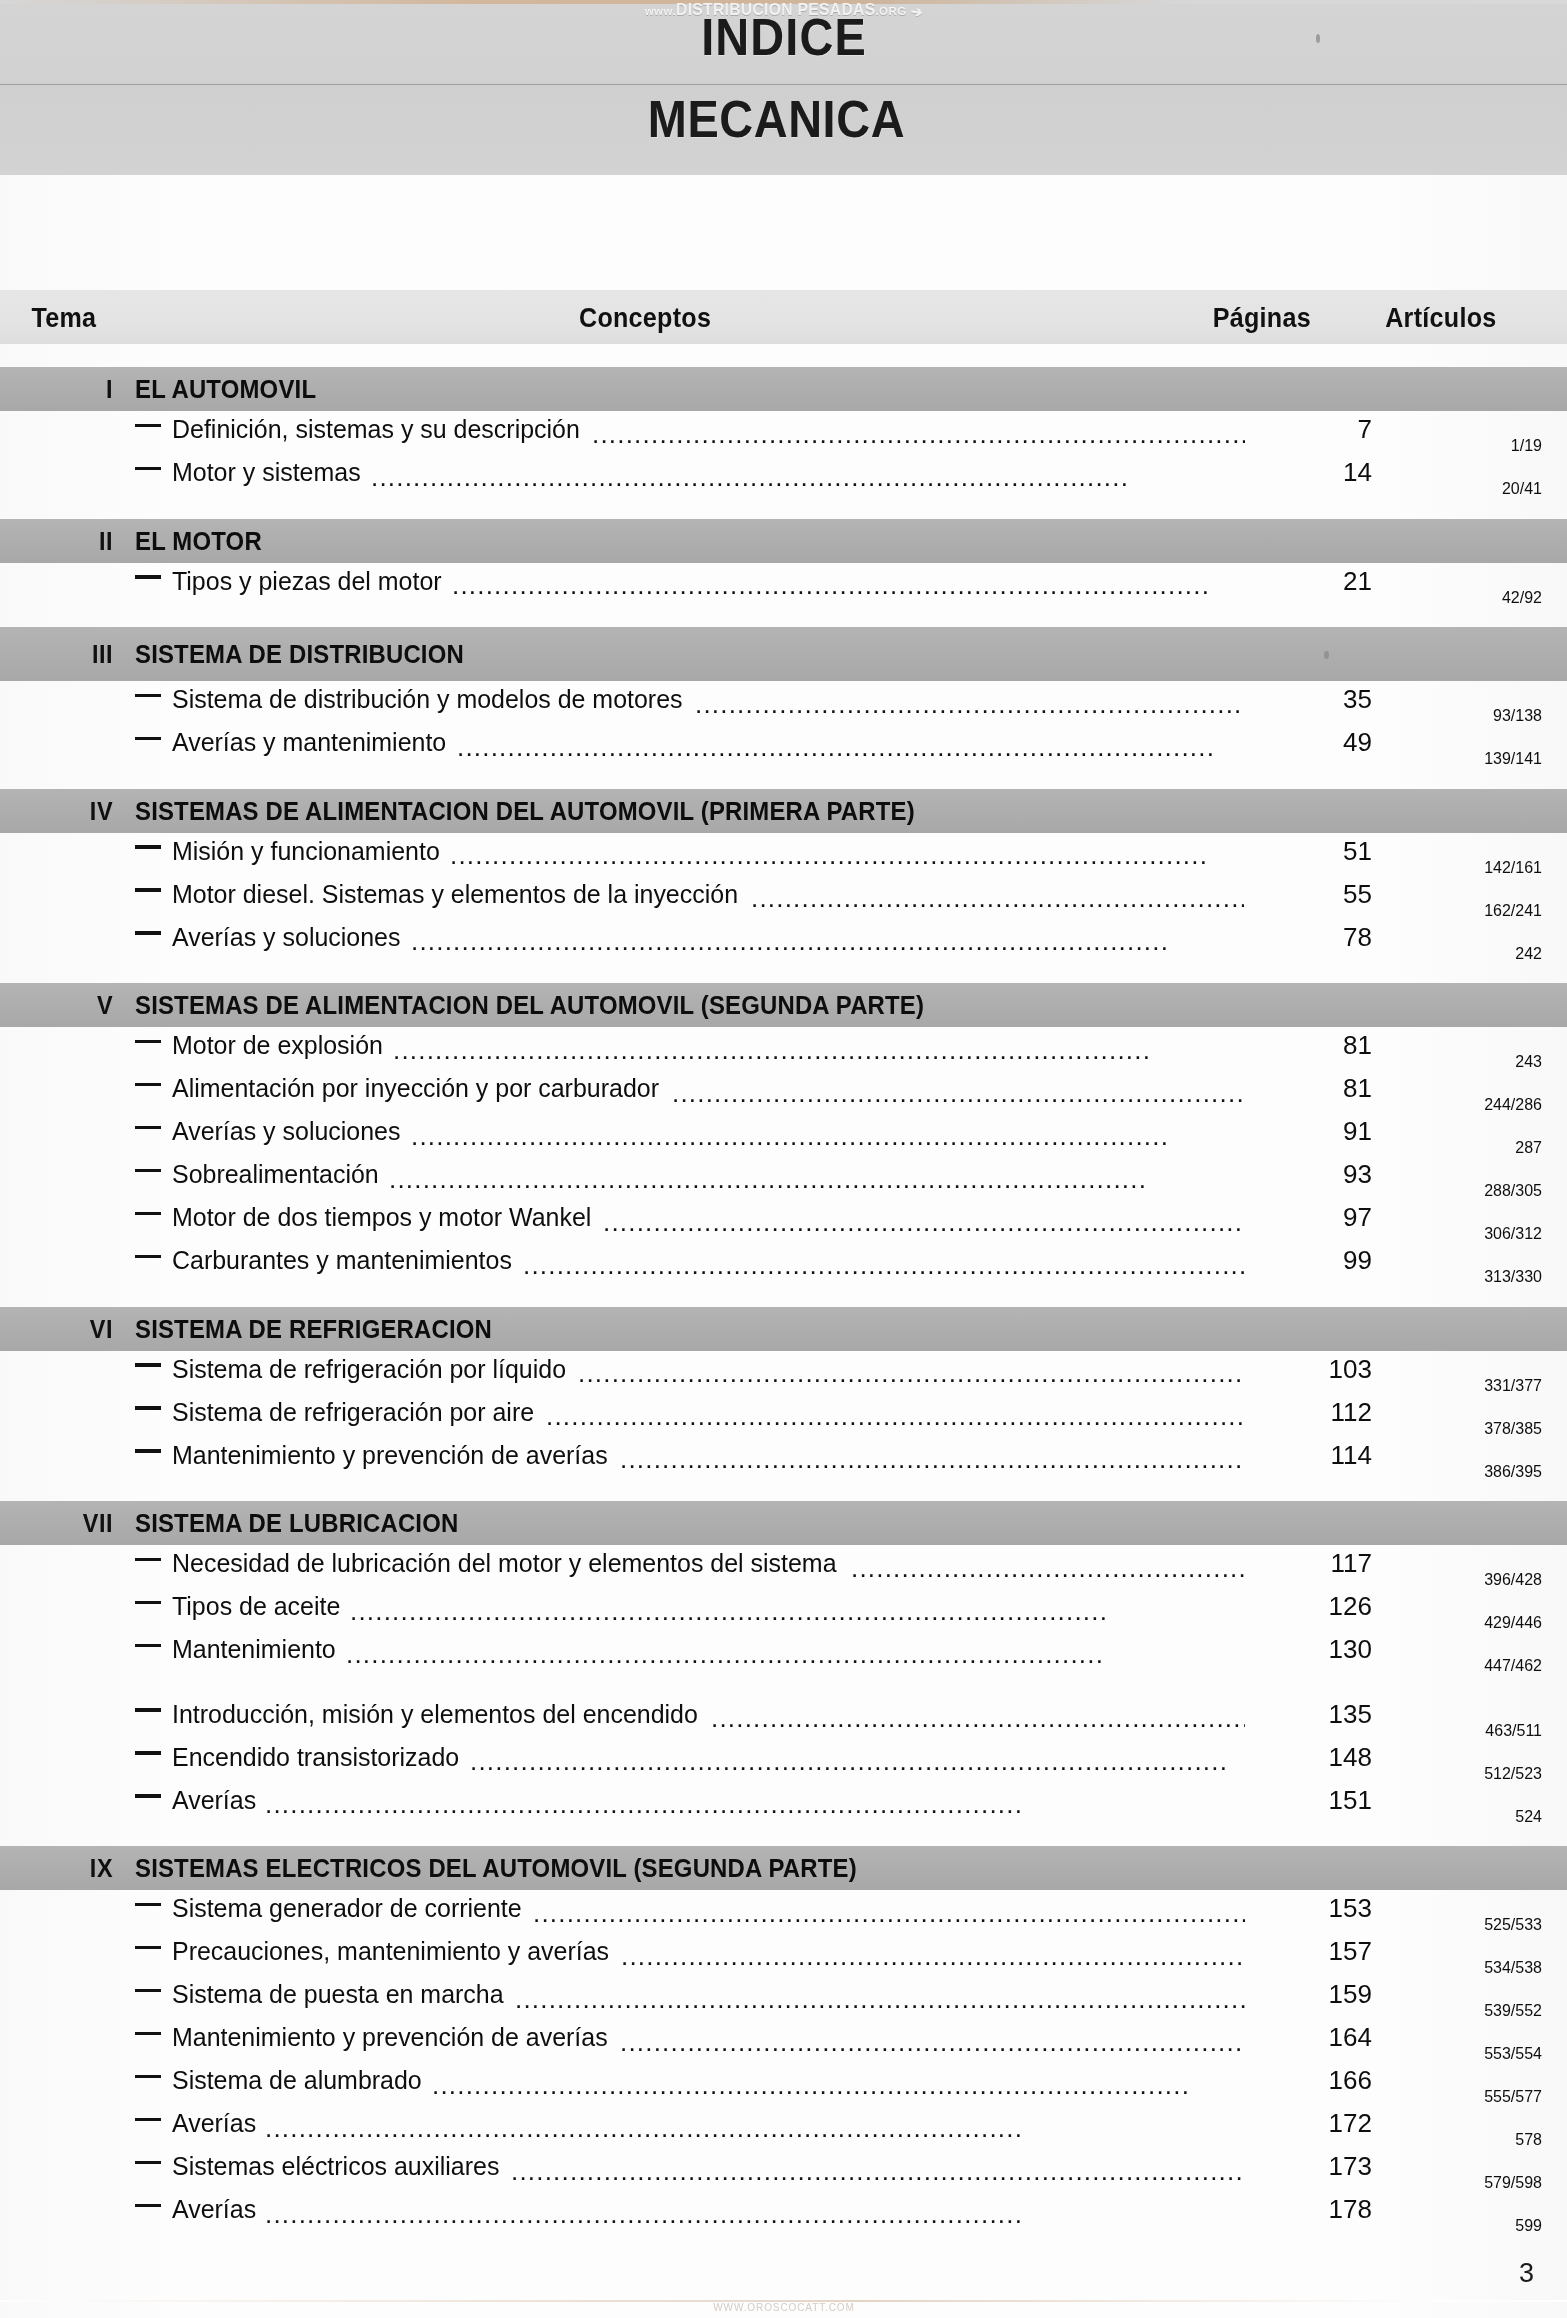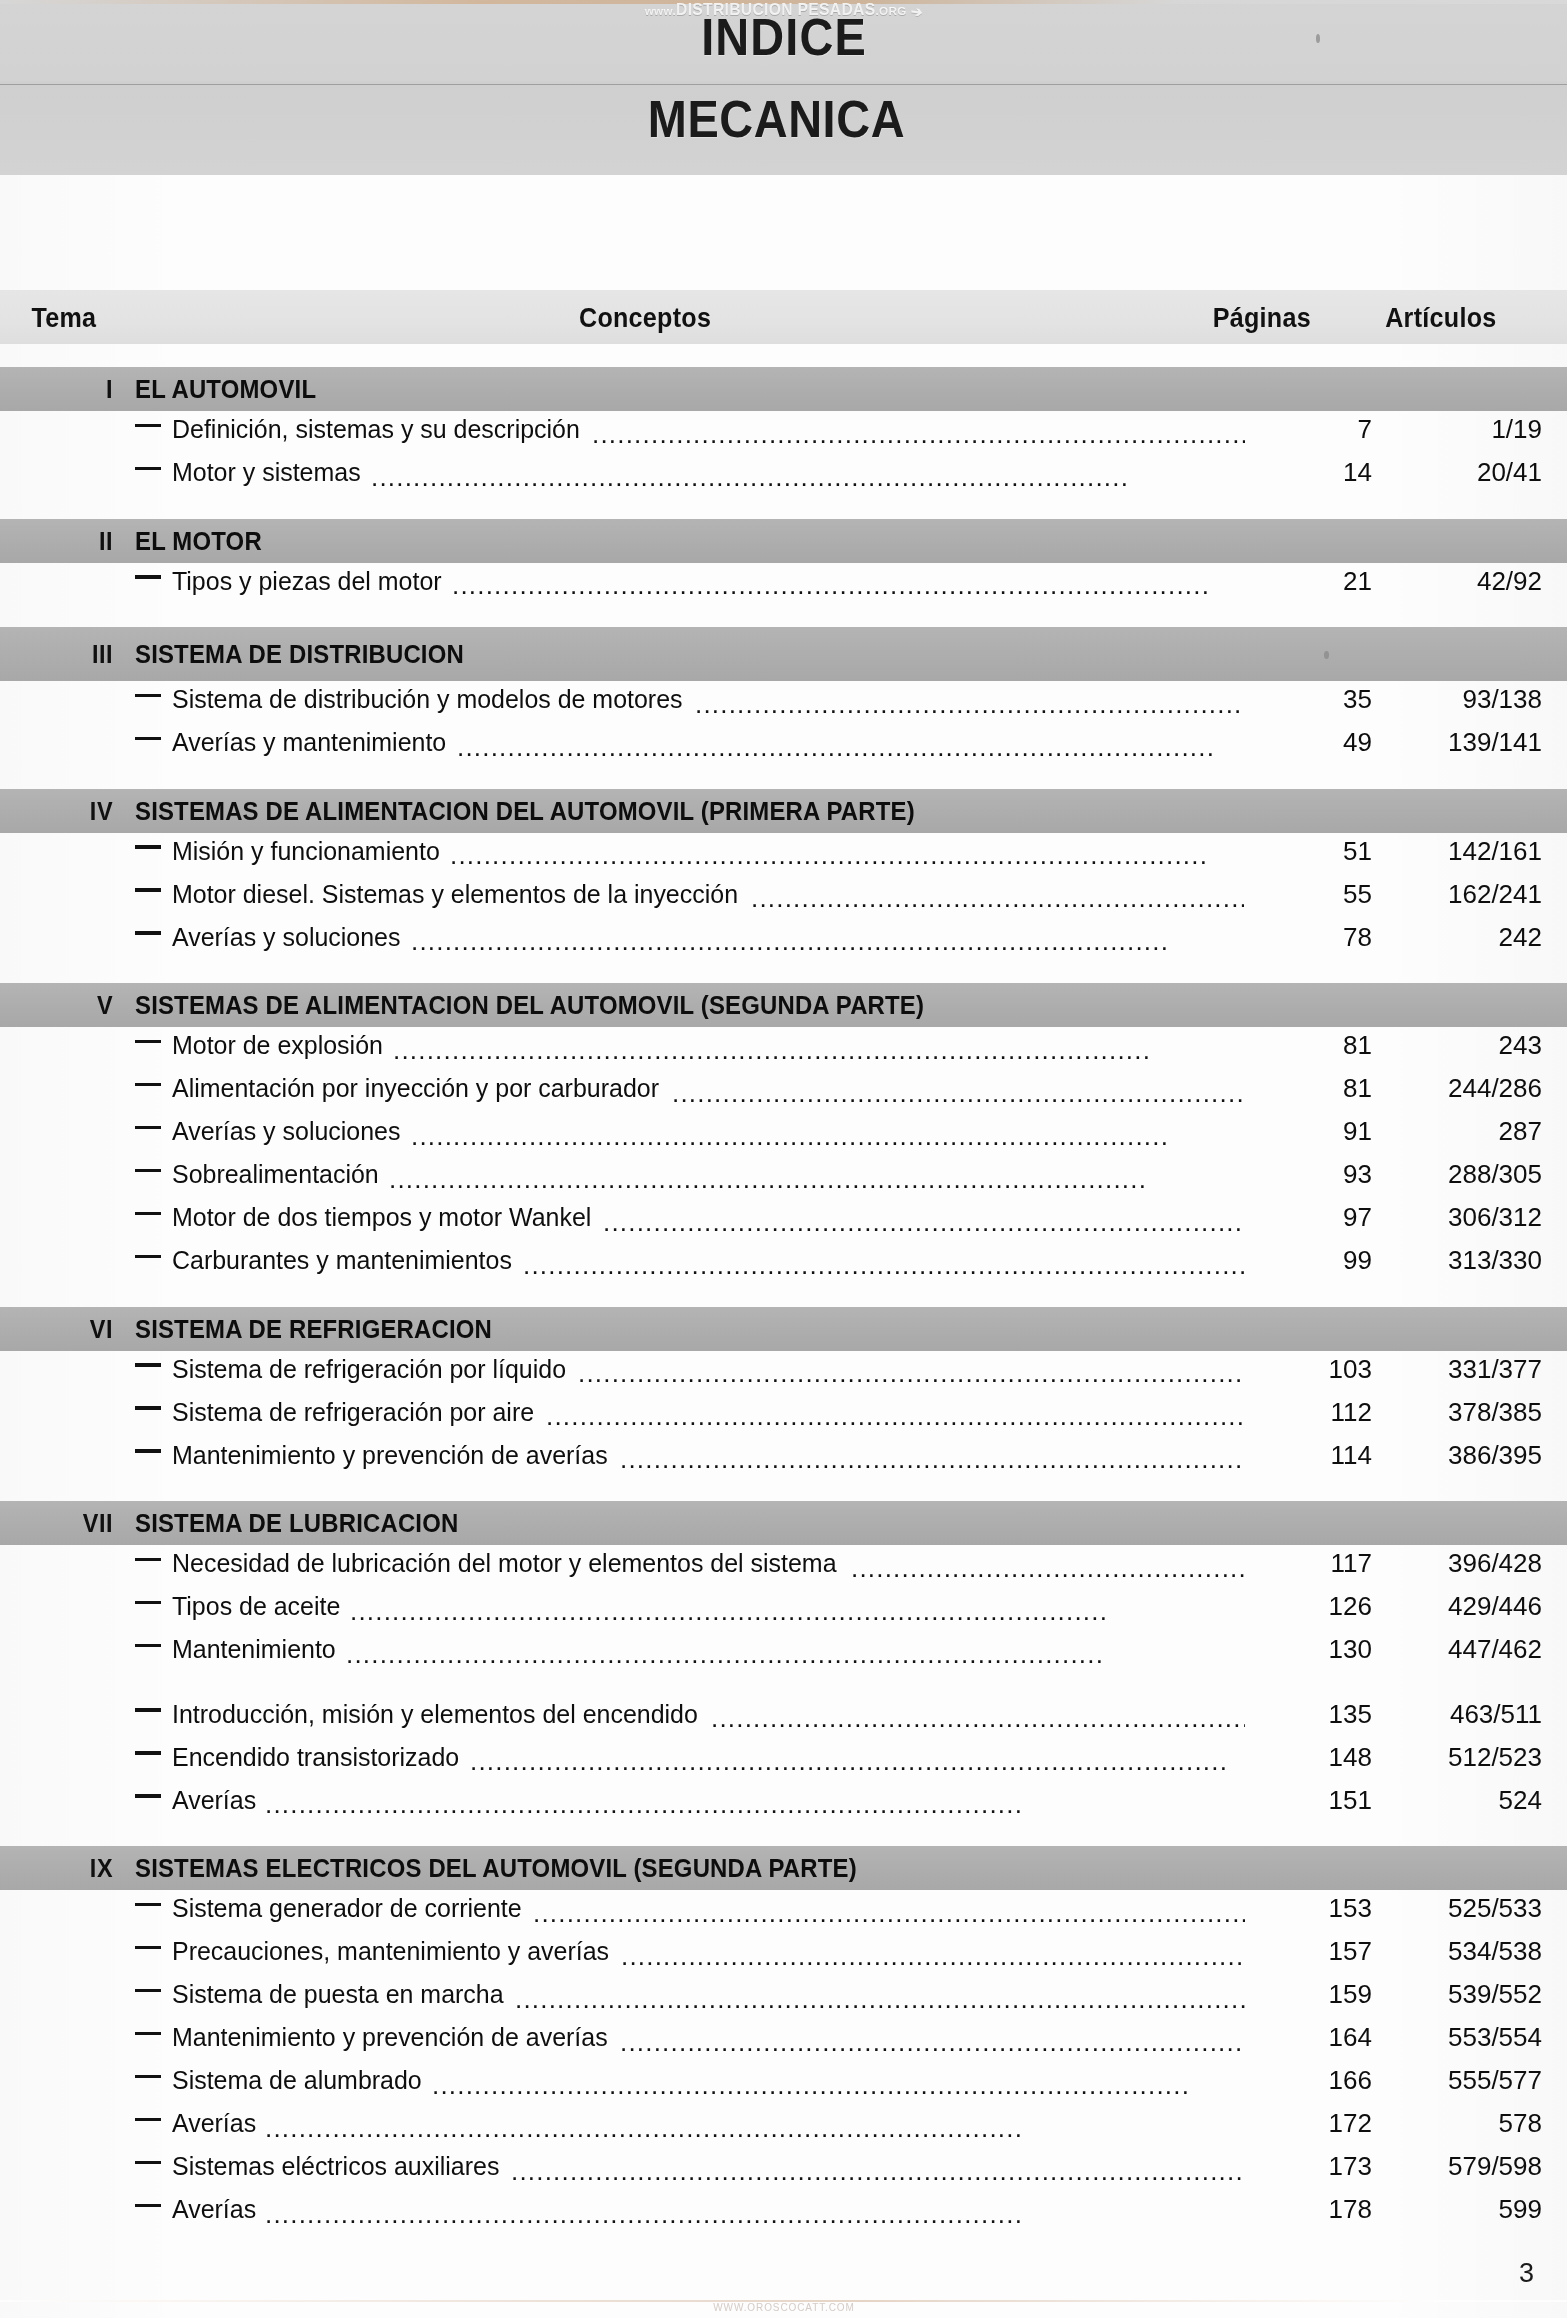--- a/index.html
+++ b/index.html
@@ -136,23 +136,23 @@
     line-height:7px;
   }
   .row .pg{
     position:absolute; left:1253px; width:117px;
     top:0; line-height:33px;
     text-align:right;
     font-size:26px; color:#0e0e0e;
   }
   .row .ar{
     position:absolute; left:1358px; width:182px;
-    top:0; line-height:33px;
+    top:16px; line-height:33px;
     text-align:right;
-    font-size:26px; color:#0e0e0e;
+    font-size:16px; color:#0e0e0e;
   }
 
   .gap{height:17.5px;}
 
   
   #page-number{
     position:absolute; right:34px; bottom:30px;
     font-size:27px; color:#1a1a1a;
   }
   .wm-bottom{

